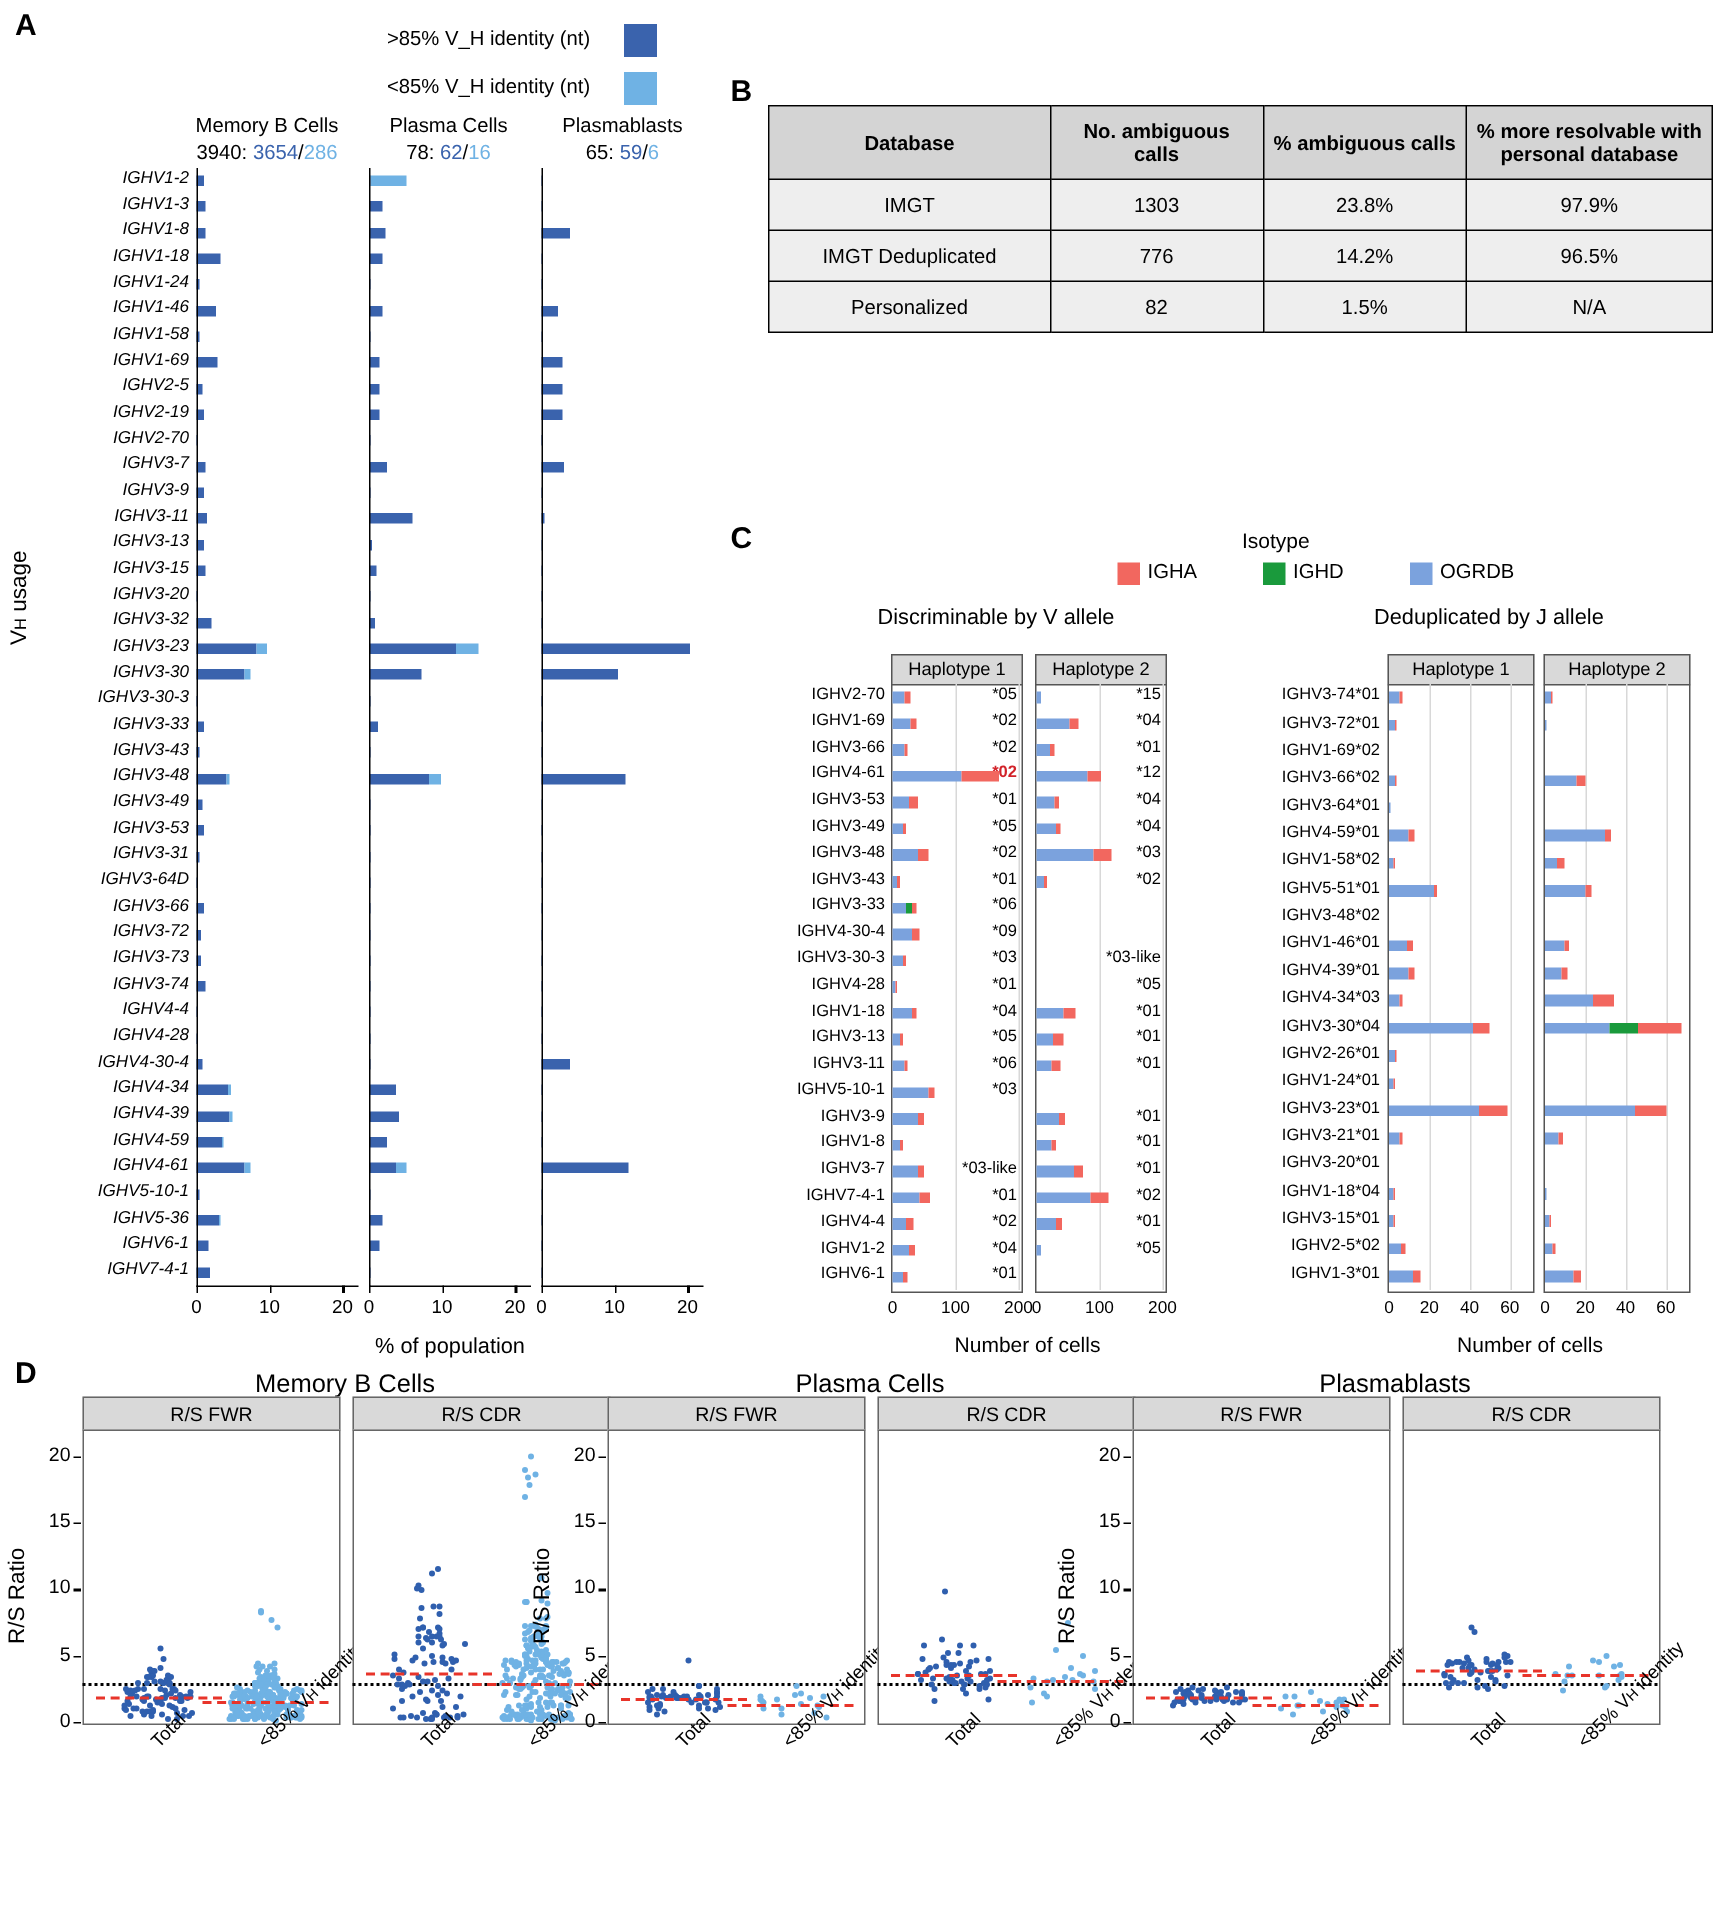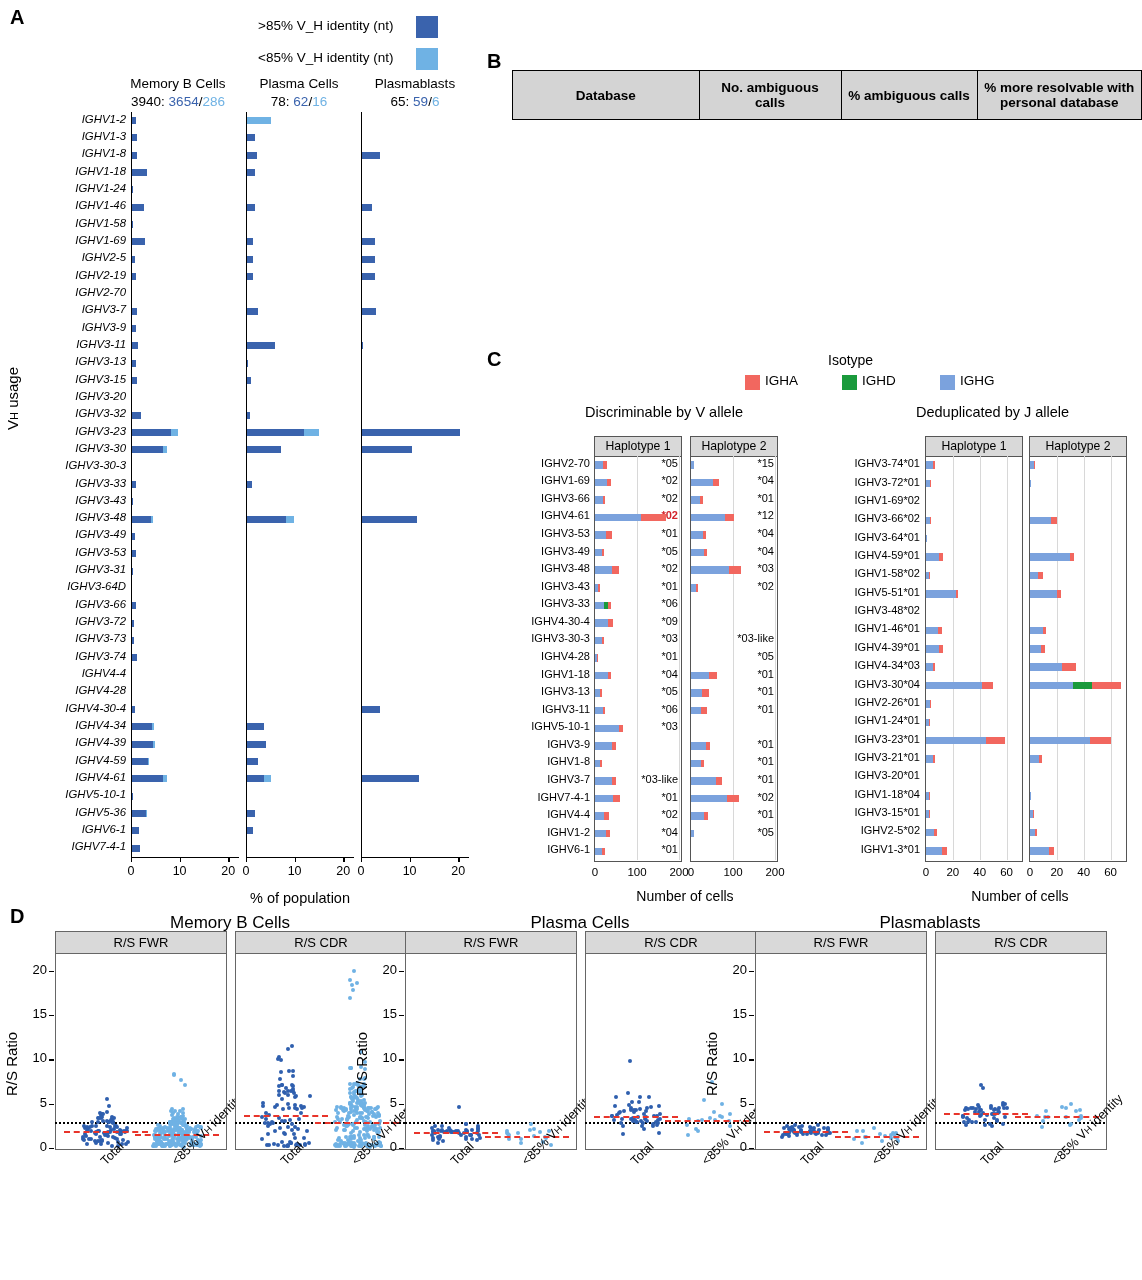--- a/index.html
+++ b/index.html
@@ -297,32 +297,50 @@
   <table class="tb">
     <thead>
       <tr>
         <th style="width:185px;">Database</th>
         <th style="width:135px;">No. ambiguous calls</th>
         <th style="width:128px;">% ambiguous calls</th>
         <th style="width:160px;">% more resolvable with personal database</th>
       </tr>
     </thead>
     <tbody>
+      <tr>
+        <td>IMGT</td>
+        <td>1303</td>
+        <td>23.8%</td>
+        <td>97.9%</td>
+      </tr>
+      <tr>
+        <td>IMGT Deduplicated</td>
+        <td>776</td>
+        <td>14.2%</td>
+        <td>96.5%</td>
+      </tr>
+      <tr>
+        <td>Personalized</td>
+        <td>82</td>
+        <td>1.5%</td>
+        <td>N/A</td>
+      </tr>
     </tbody>
   </table>
 </div>
 
 <div class="panel-letter" style="left:487px;top:348px;">C</div>
 <div class="iso-title" style="left:828px;top:352px;">Isotype</div>
 <div class="iso-sw" style="left:745px;top:375px;background:#f2675f;"></div>
 <div class="iso-item" style="left:765px;top:373px;">IGHA</div>
 <div class="iso-sw" style="left:842px;top:375px;background:#1a9a3c;"></div>
 <div class="iso-item" style="left:862px;top:373px;">IGHD</div>
 <div class="iso-sw" style="left:940px;top:375px;background:#7ba2dd;"></div>
-<div class="iso-item" style="left:960px;top:373px;">IGHG</div>
+<div class="iso-item" style="left:960px;top:373px;">OGRDB</div>
 
 <div class="sub-title" style="left:585px;top:404px;">Discriminable by V allele</div>
 <div class="sub-title" style="left:916px;top:404px;">Deduplicated by J allele</div>
 
 <div class="hap-head" style="left:594px;top:436px;width:86px;">Haplotype 1</div>
 <div class="hap-head" style="left:690px;top:436px;width:86px;">Haplotype 2</div>
 <div class="hap-head" style="left:925px;top:436px;width:96px;">Haplotype 1</div>
 <div class="hap-head" style="left:1029px;top:436px;width:96px;">Haplotype 2</div>
 
 <div class="cpanel" style="left:594px;top:456px;width:86px;height:404px;"></div>

